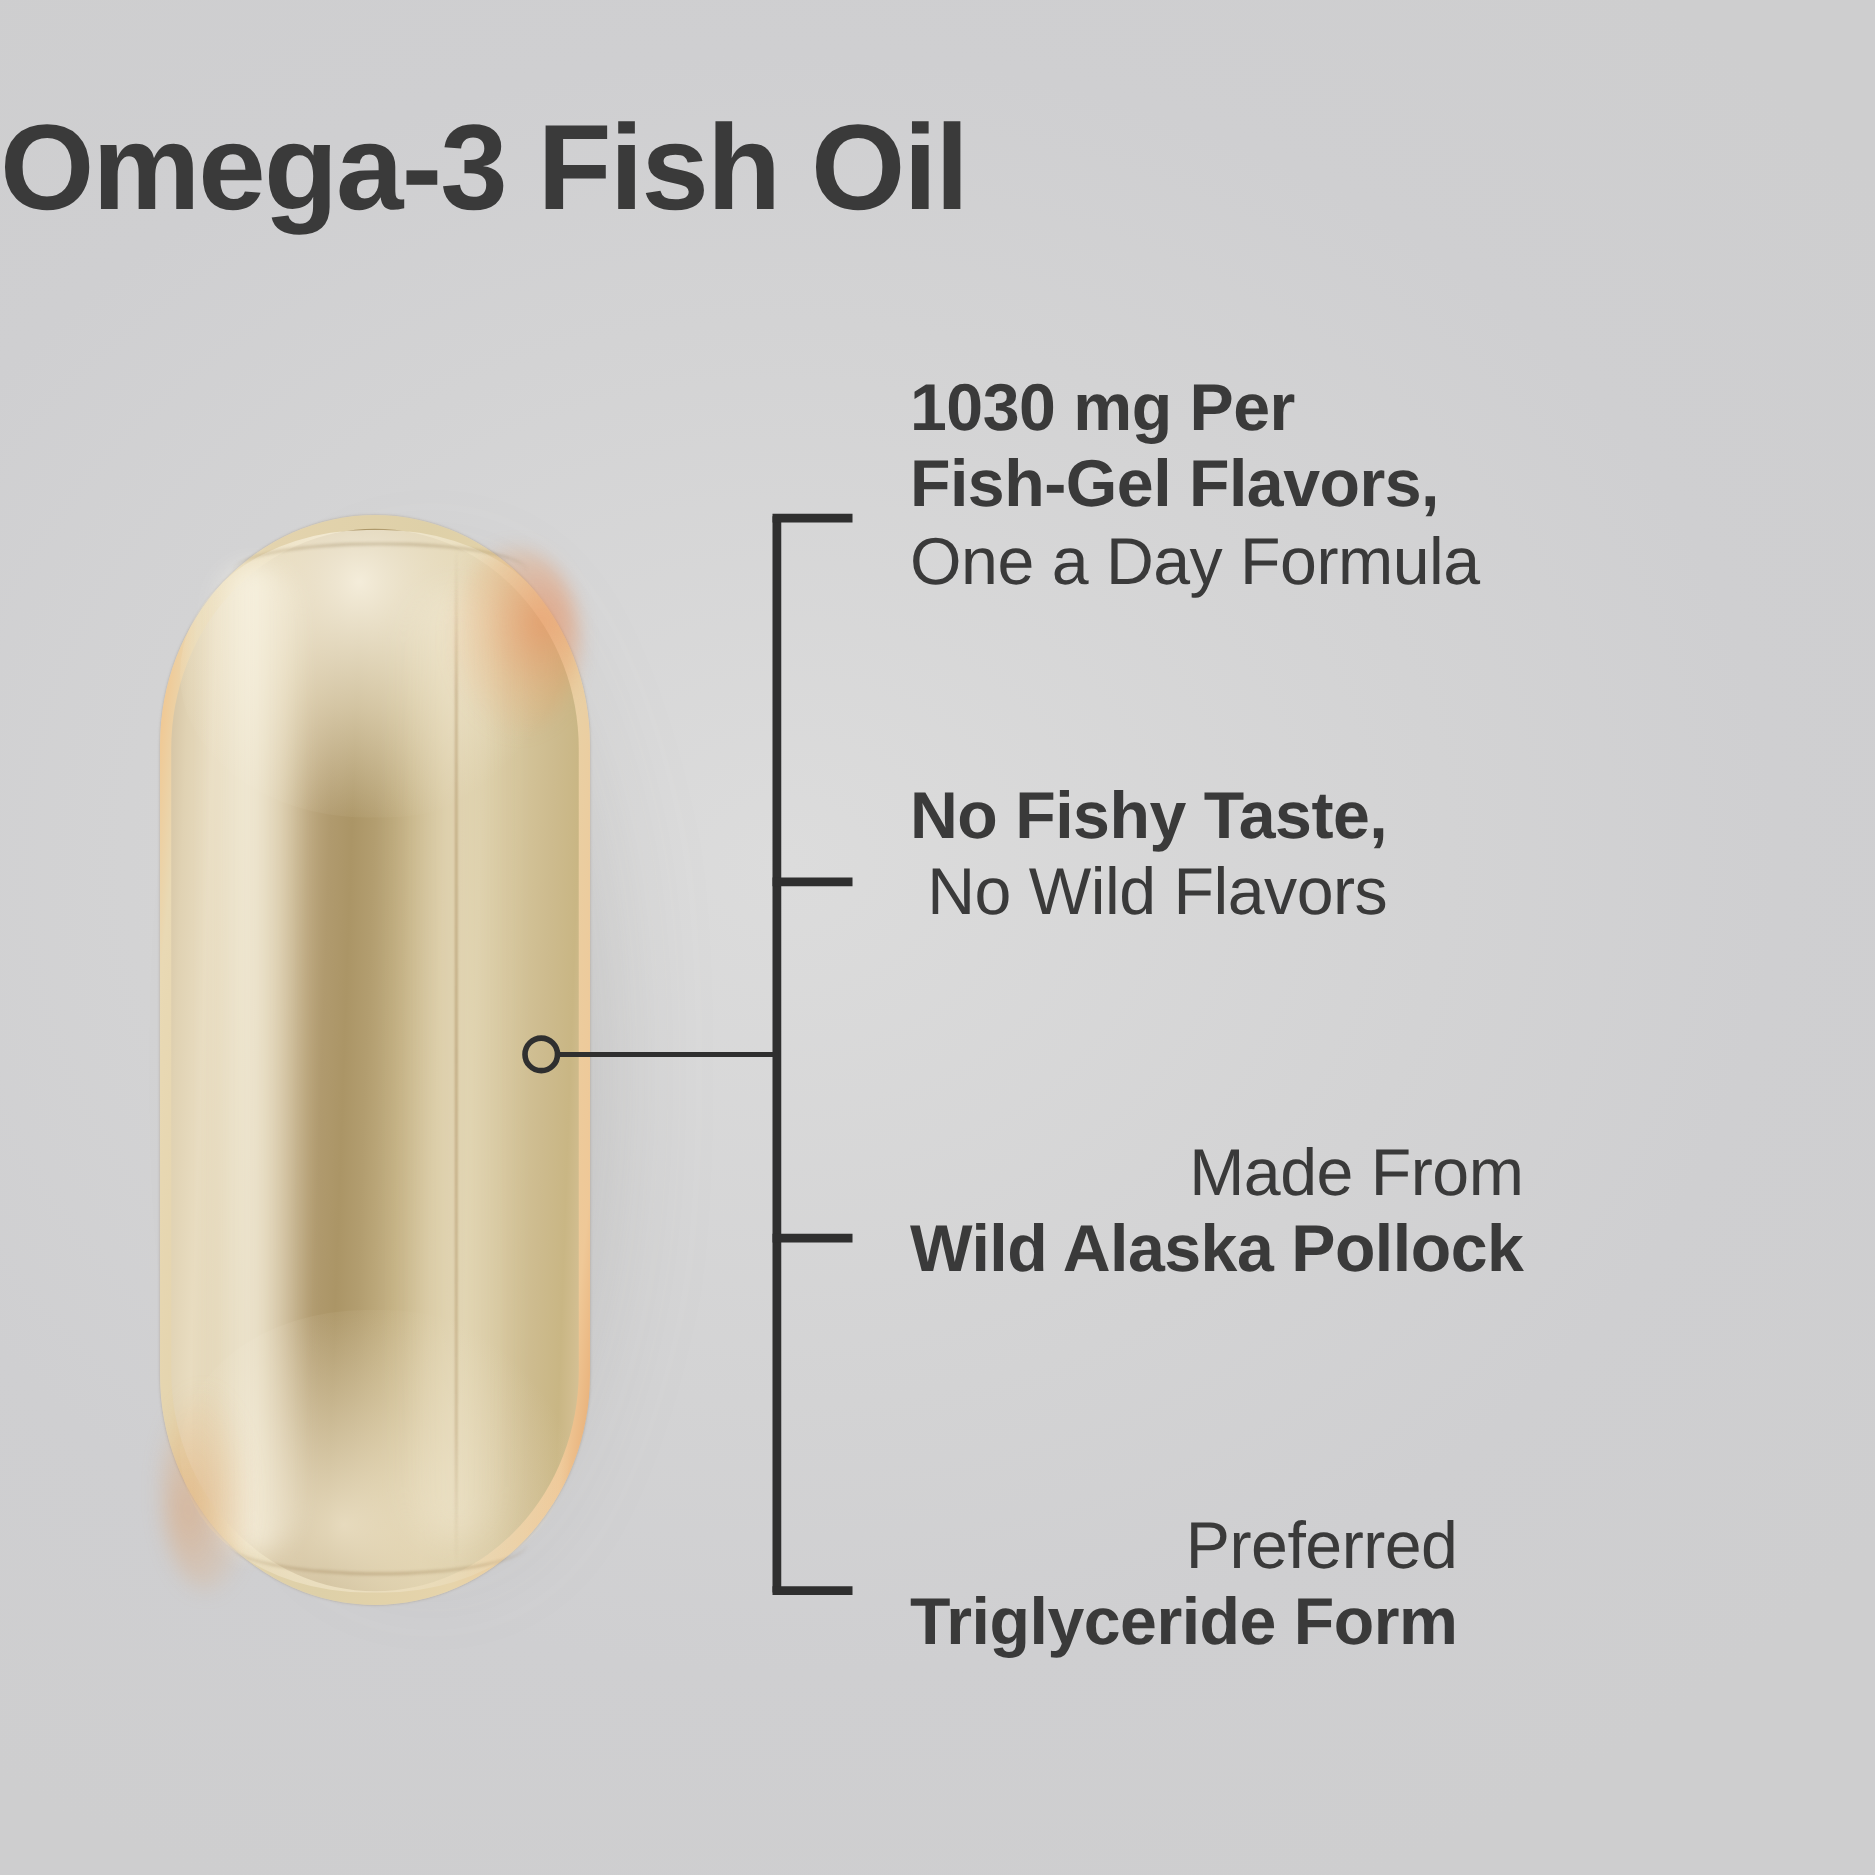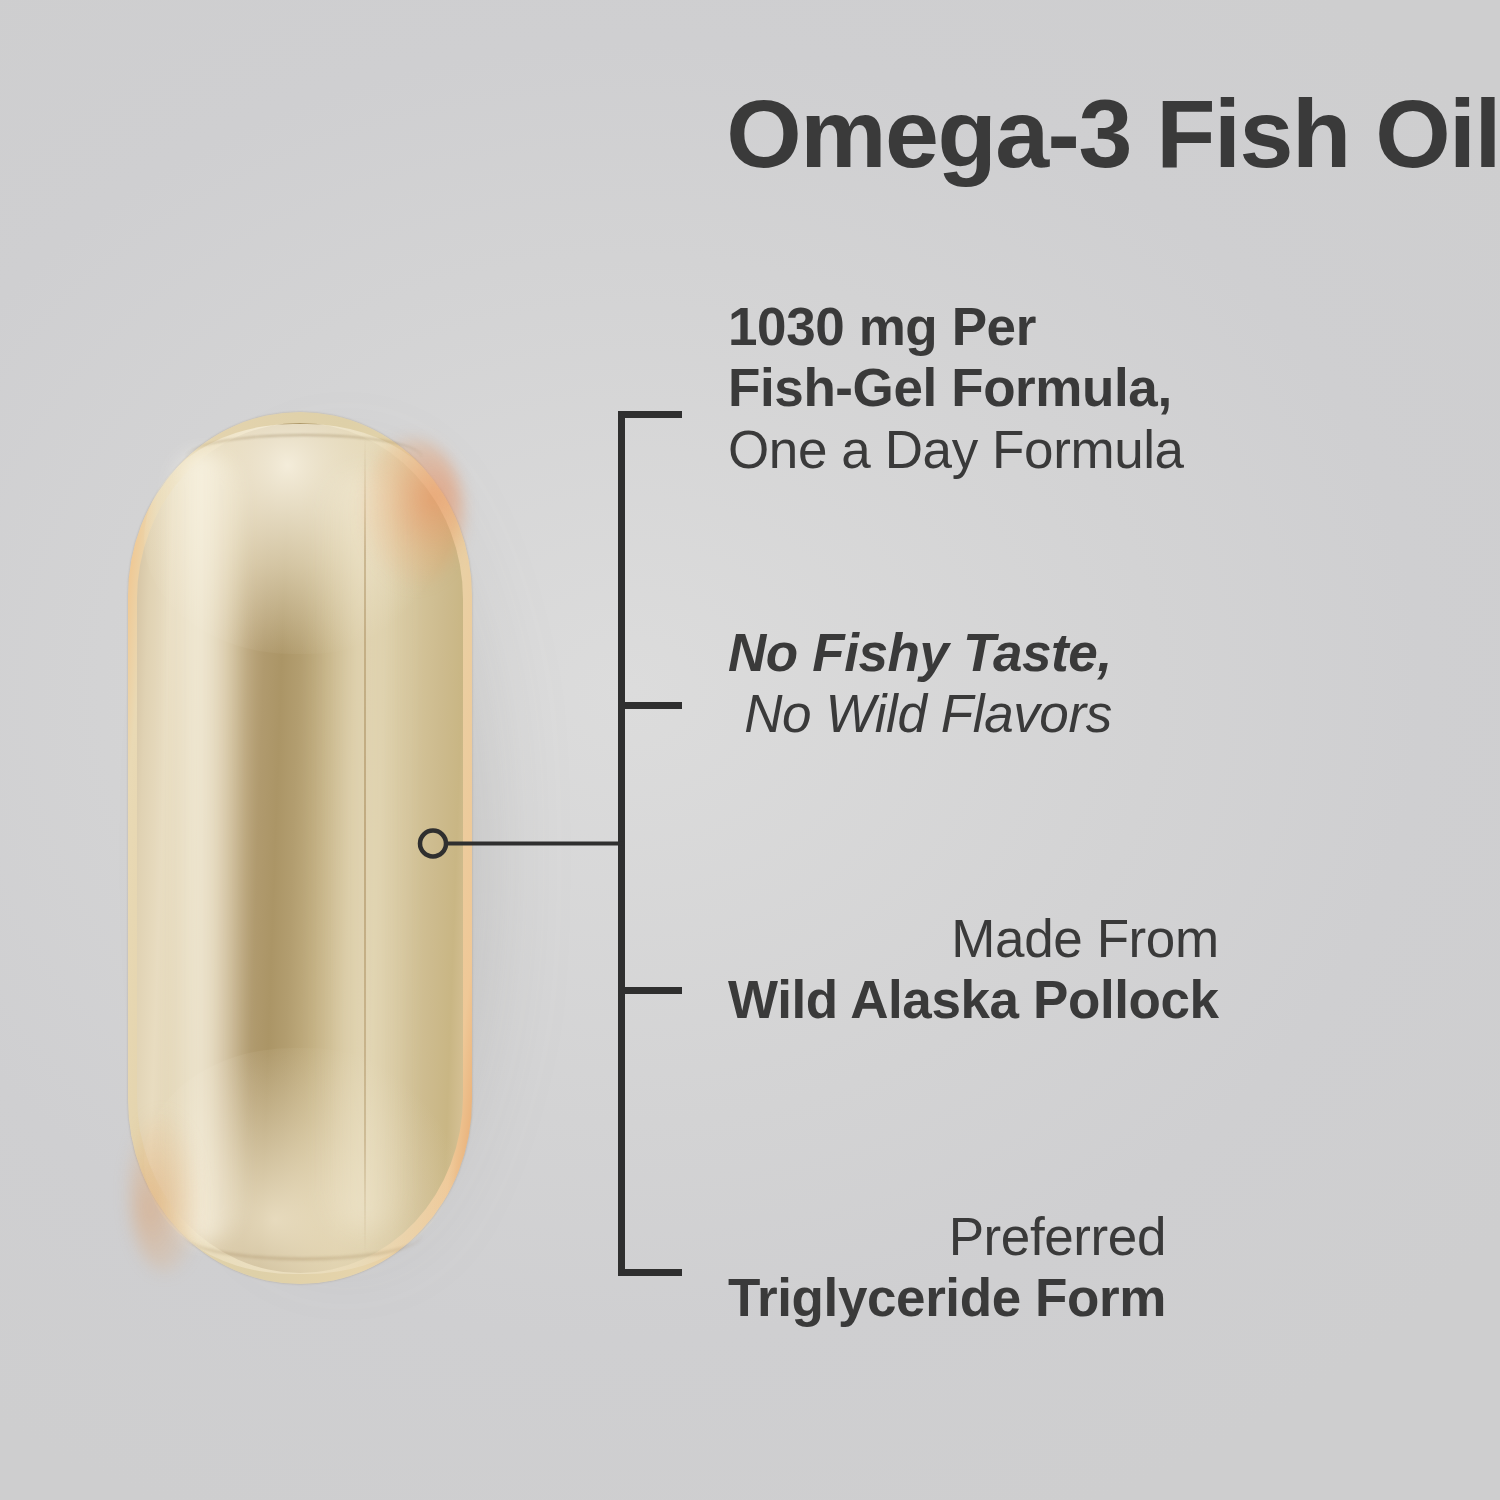--- a/index.html
+++ b/index.html
@@ -19,21 +19,21 @@
       radial-gradient(ellipse 1100px 900px at 42% 46%, #dcdcdc 0%, #d3d3d4 48%, #cfcfd1 72%, #cececf 100%);
     -webkit-font-smoothing: antialiased;
   }
 
   
   #title {
     position: absolute;
     left: 0;
     top: 84px;
     width: 1500px;
-    text-align: right;
+    text-align: left;
     font-size: 97px;
     font-weight: 700;
     letter-spacing: -1.5px;
     color: #3a3a3a;
     line-height: 1.04;
     white-space: nowrap;
   }
 
   
   #capsule-wrap {
@@ -230,21 +230,21 @@
   }
   .feature .line {
     white-space: nowrap;
     font-size: 53px;
     letter-spacing: -0.4px;
   }
   .feature .line.bold { font-weight: 700; }
   .feature .line.reg  { font-weight: 400; text-align: right; }
 
   #feature-0 { top: 296px; }
-  #feature-1 { top: 622px; font-style: italic; }
+  #feature-1 { top: 622px; }
   #feature-2 { top: 908px; }
   #feature-3 { top: 1206px; }
 </style>
 </head>
 <body>
 
 <div id="stage">
 
   <div id="title">Omega-3 Fish Oil</div>
 
@@ -275,21 +275,21 @@
       <line x1="618" y1="1272.5" x2="682" y2="1272.5" stroke-width="7"></line>
 
       <line x1="446" y1="843.5" x2="623" y2="843.5" stroke-width="4"></line>
     </g>
 
     <circle cx="433" cy="843.5" r="13" fill="none" stroke="#2f2f2f" stroke-width="4.5"></circle>
   </svg>
 
   <div class="feature" id="feature-0">
     <div class="line bold">1030 mg Per</div>
-    <div class="line bold">Fish-Gel Formula,</div>
+    <div class="line bold">Fish-Gel Flavors,</div>
     <div class="line reg">One a Day Formula</div>
   </div>
 
   <div class="feature" id="feature-1">
     <div class="line bold">No Fishy Taste,</div>
     <div class="line reg">No Wild Flavors</div>
   </div>
 
   <div class="feature" id="feature-3">
     <div class="line reg">Preferred</div>

